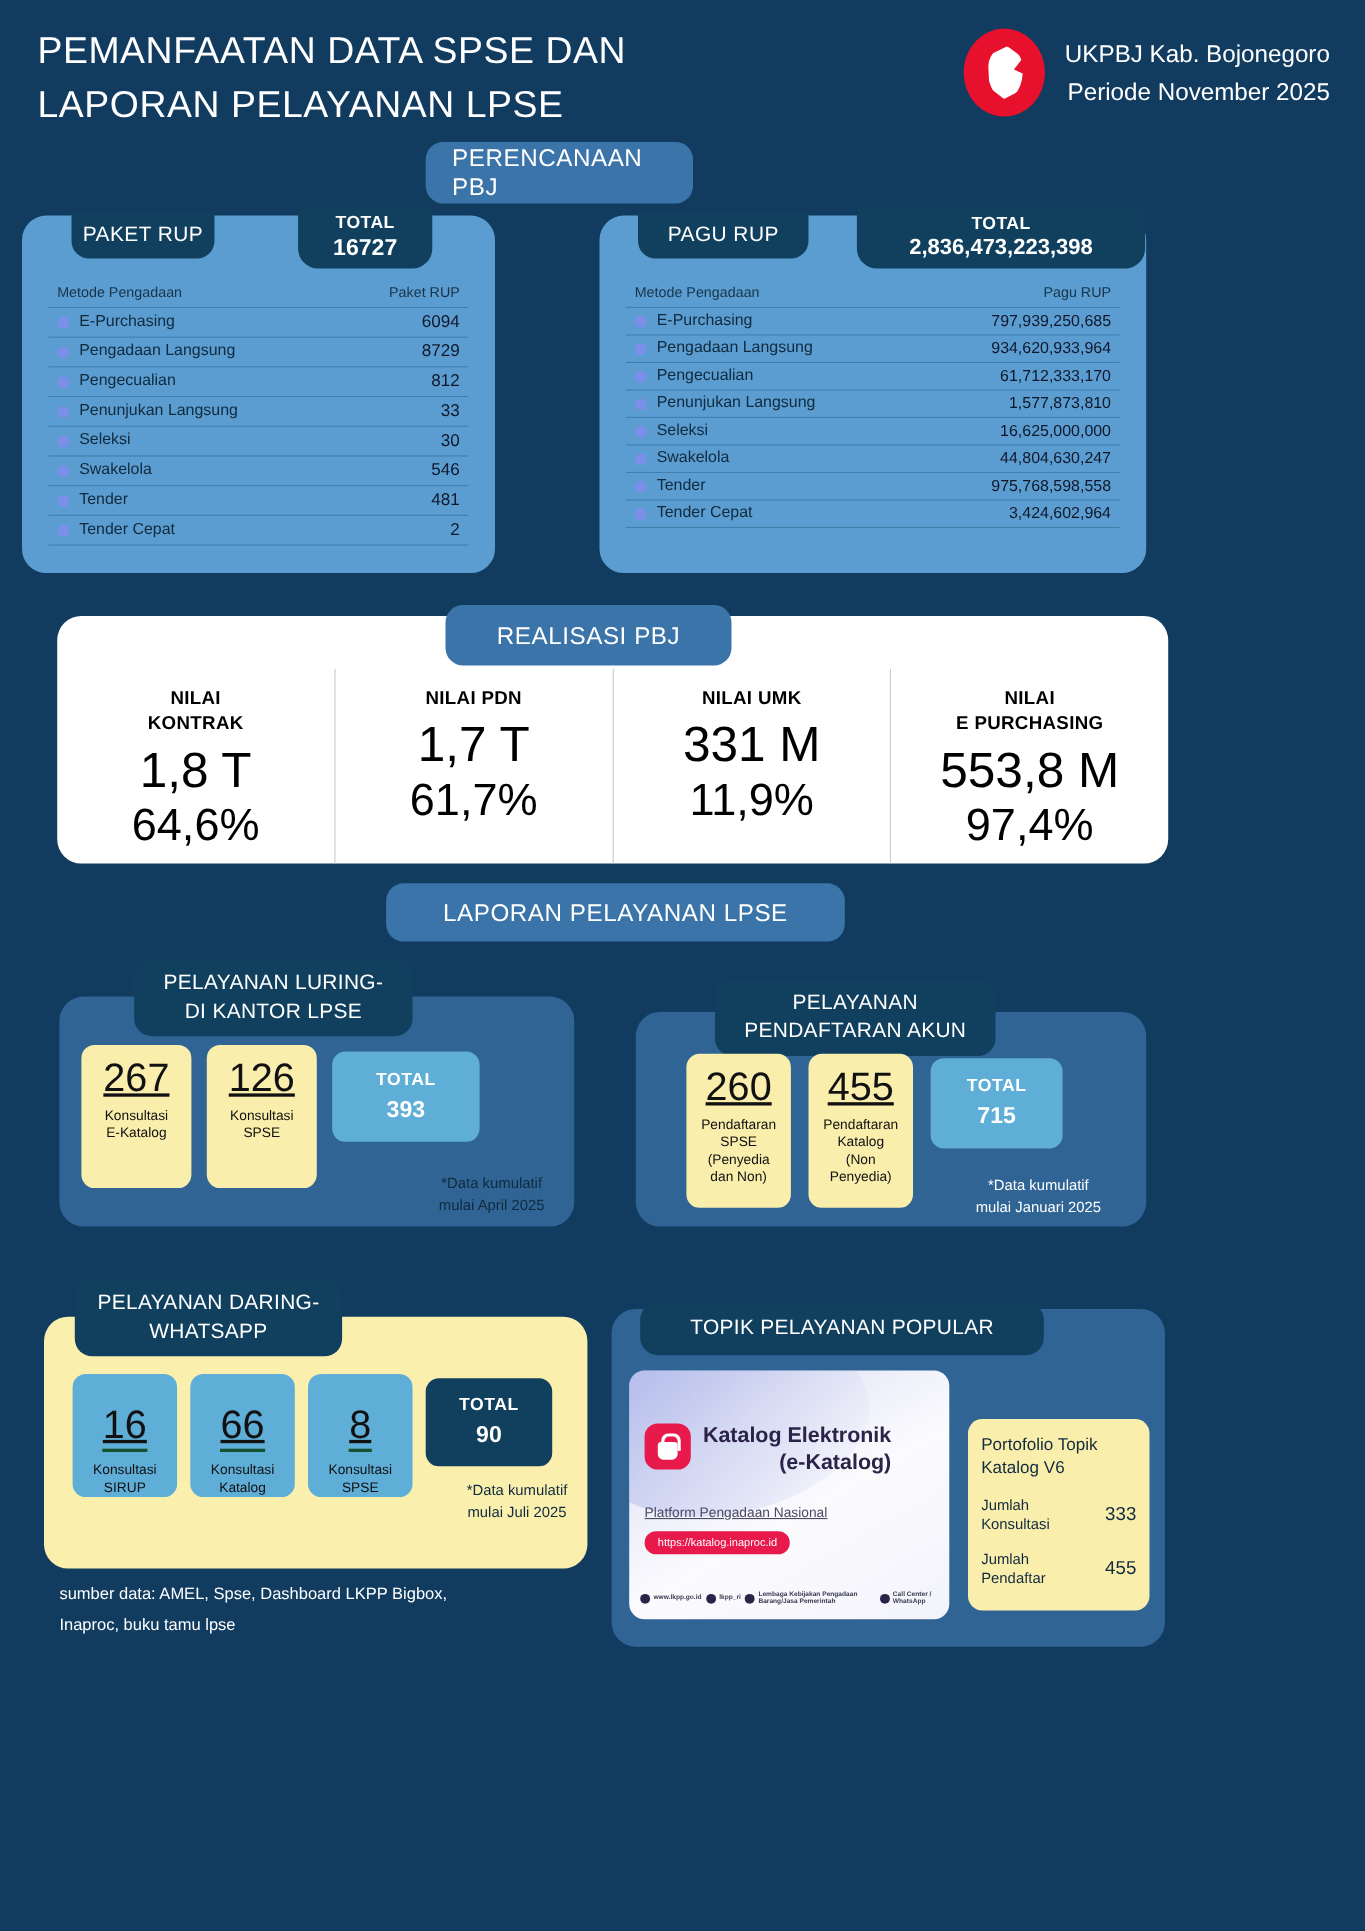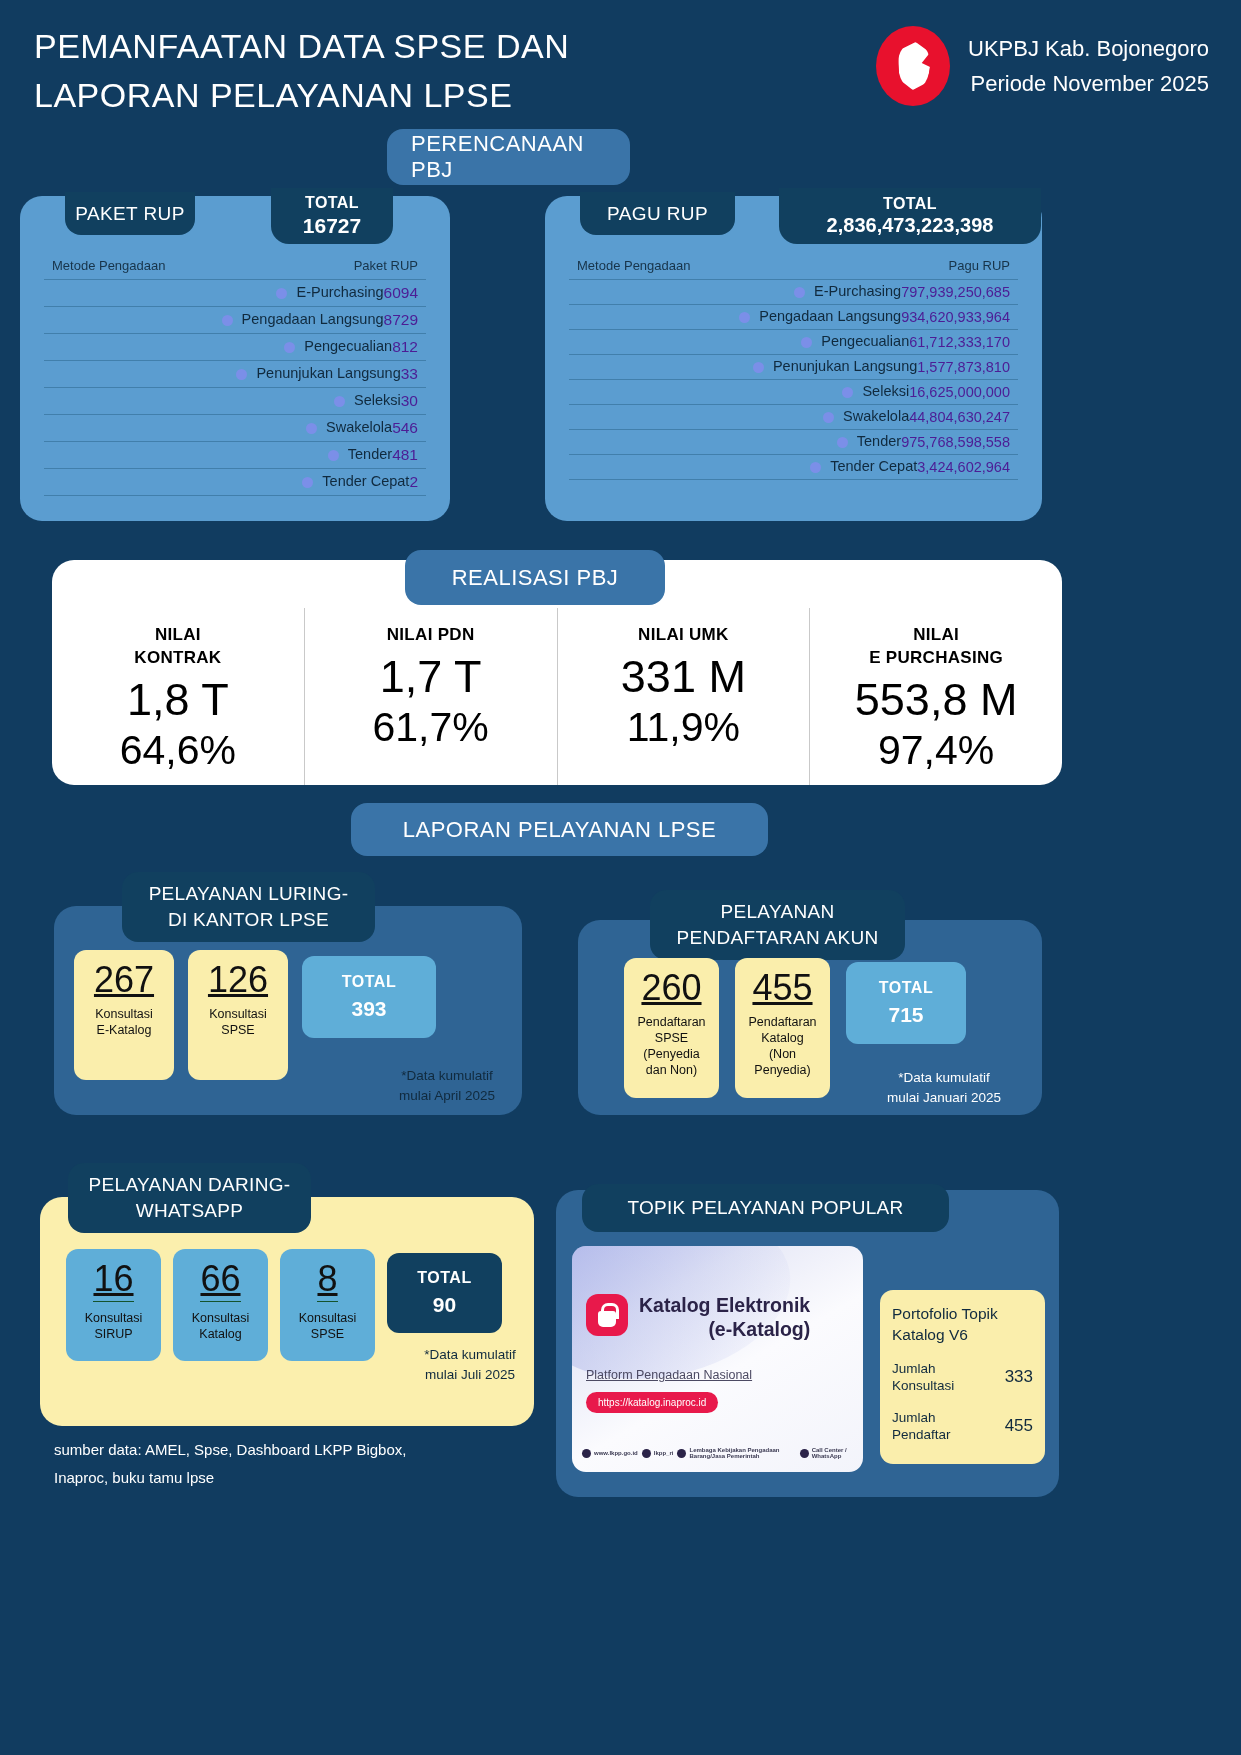--- a/index.html
+++ b/index.html
@@ -70,27 +70,27 @@
   .total-value { font-size: 21px; line-height: 1.2; }
   #total-pagu .total-value { font-size: 20px; }
 
   .tbl { position: absolute; left: 24px; right: 24px; top: 62px; color: #10283a; }
   .tbl-head {
     display: flex; justify-content: space-between;
     font-size: 13px; color: #17344a; padding: 0 8px 6px 8px;
     border-bottom: 1.5px solid #417fab;
   }
   .tbl-row {
-    display: flex; align-items: center; justify-content: flex-end;
+    display: flex; align-items: center; justify-content: space-between;
     border-bottom: 1px solid #417fab; min-height: 27px; padding: 2px 8px;
   }
   .tbl-left { display: flex; align-items: center; gap: 9px; }
   .dot { width: 11px; height: 11px; border-radius: 50%; background: #7b8fe8; flex: none; }
   .tbl-name { font-size: 14.5px; color: #102a3e; line-height: 1.05; }
-  .tbl-val  { font-size: 15.5px; color: #4c1d95; }
+  .tbl-val  { font-size: 15.5px; color: #0f172a; }
   #card-pagu .tbl-name { font-size: 14.5px; }
   #card-pagu .tbl-val  { font-size: 14.5px; }
   #card-pagu .tbl-row  { min-height: 25px; }
 
   
   #card-realisasi {
     position: absolute; left: 52px; top: 560px; width: 1010px; height: 225px;
     background: #ffffff; border-radius: 22px;
   }
   #pill-realisasi { position: absolute; left: 405px; top: 550px; width: 260px; height: 55px; z-index: 3; }
@@ -154,21 +154,21 @@
   #akun-row { position: absolute; left: 46px; top: 38px; display: flex; gap: 16px; align-items: flex-start; }
   #akun-row .stat-box { width: 95px; height: 140px; }
   #akun-total { width: 120px; height: 82px; background: #5faed8; margin-top: 4px; }
   #akun-note { position: absolute; left: 280px; top: 148px; width: 172px; color: #ffffff; }
 
   
   #daring-row { position: absolute; left: 26px; top: 52px; display: flex; gap: 12px; align-items: flex-start; }
   #daring-row .stat-box { width: 95px; height: 112px; }
   #daring-total { width: 115px; height: 80px; background: #11405f; margin-top: 4px; }
   #daring-note { position: absolute; left: 357px; top: 148px; width: 146px; color: #102a3e; }
-  .stat-blue .stat-num { border-bottom: 1px solid #14532d; padding-bottom: 2px; margin-bottom: 8px; }
+  .stat-blue .stat-num { border-bottom: 3px solid #14532d; padding-bottom: 2px; margin-bottom: 8px; margin-top: 16px; }
 
   
   .katalog-card {
     position: absolute; left: 16px; top: 56px; width: 291px; height: 226px;
     border-radius: 14px; overflow: hidden;
     background: linear-gradient(150deg, #c8cdf0 0%, #e7e9f7 26%, #fbfbfe 55%, #f3f4fb 100%);
   }
   .katalog-card::before {
     content: ""; position: absolute; left: -40px; top: -30px; width: 260px; height: 160px;
     background: linear-gradient(120deg, rgba(160,170,230,.55), rgba(255,255,255,0));

